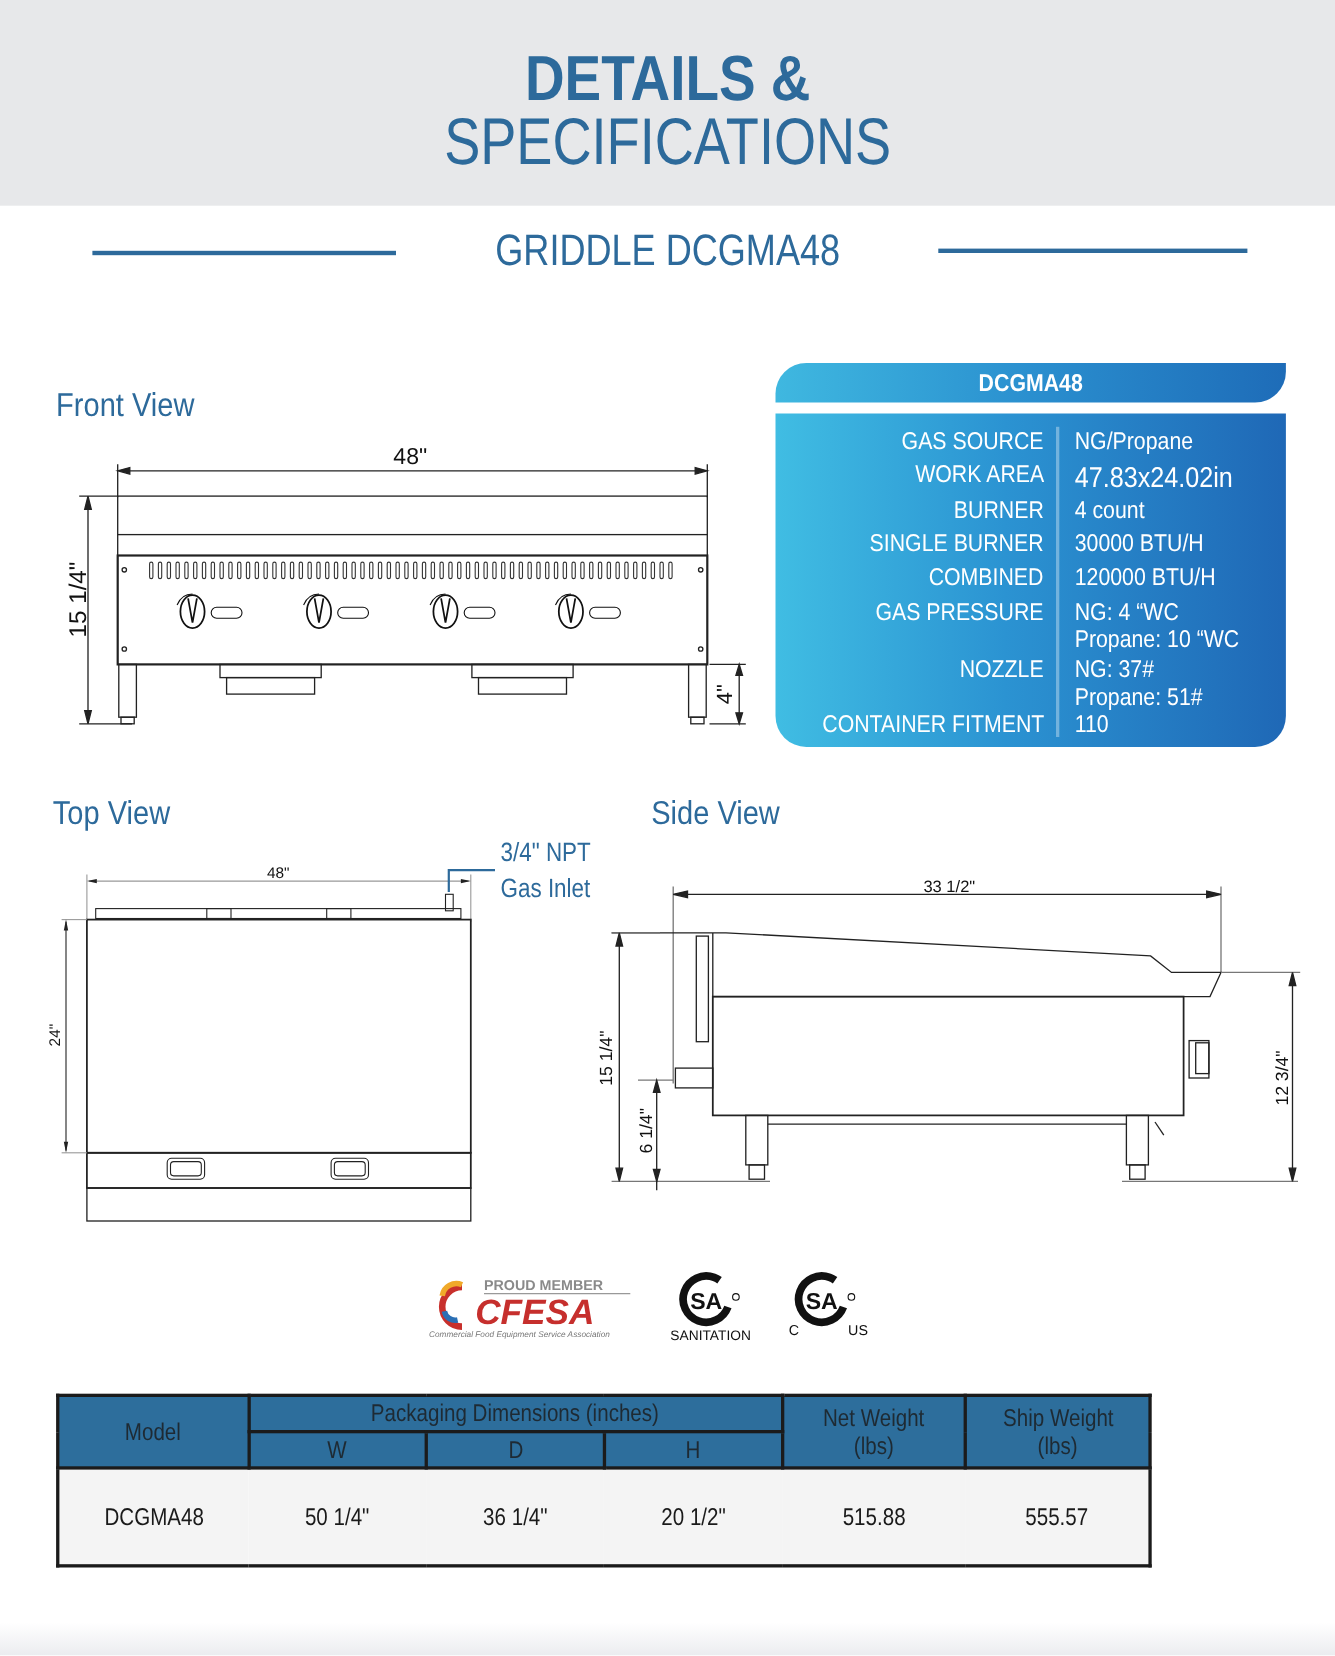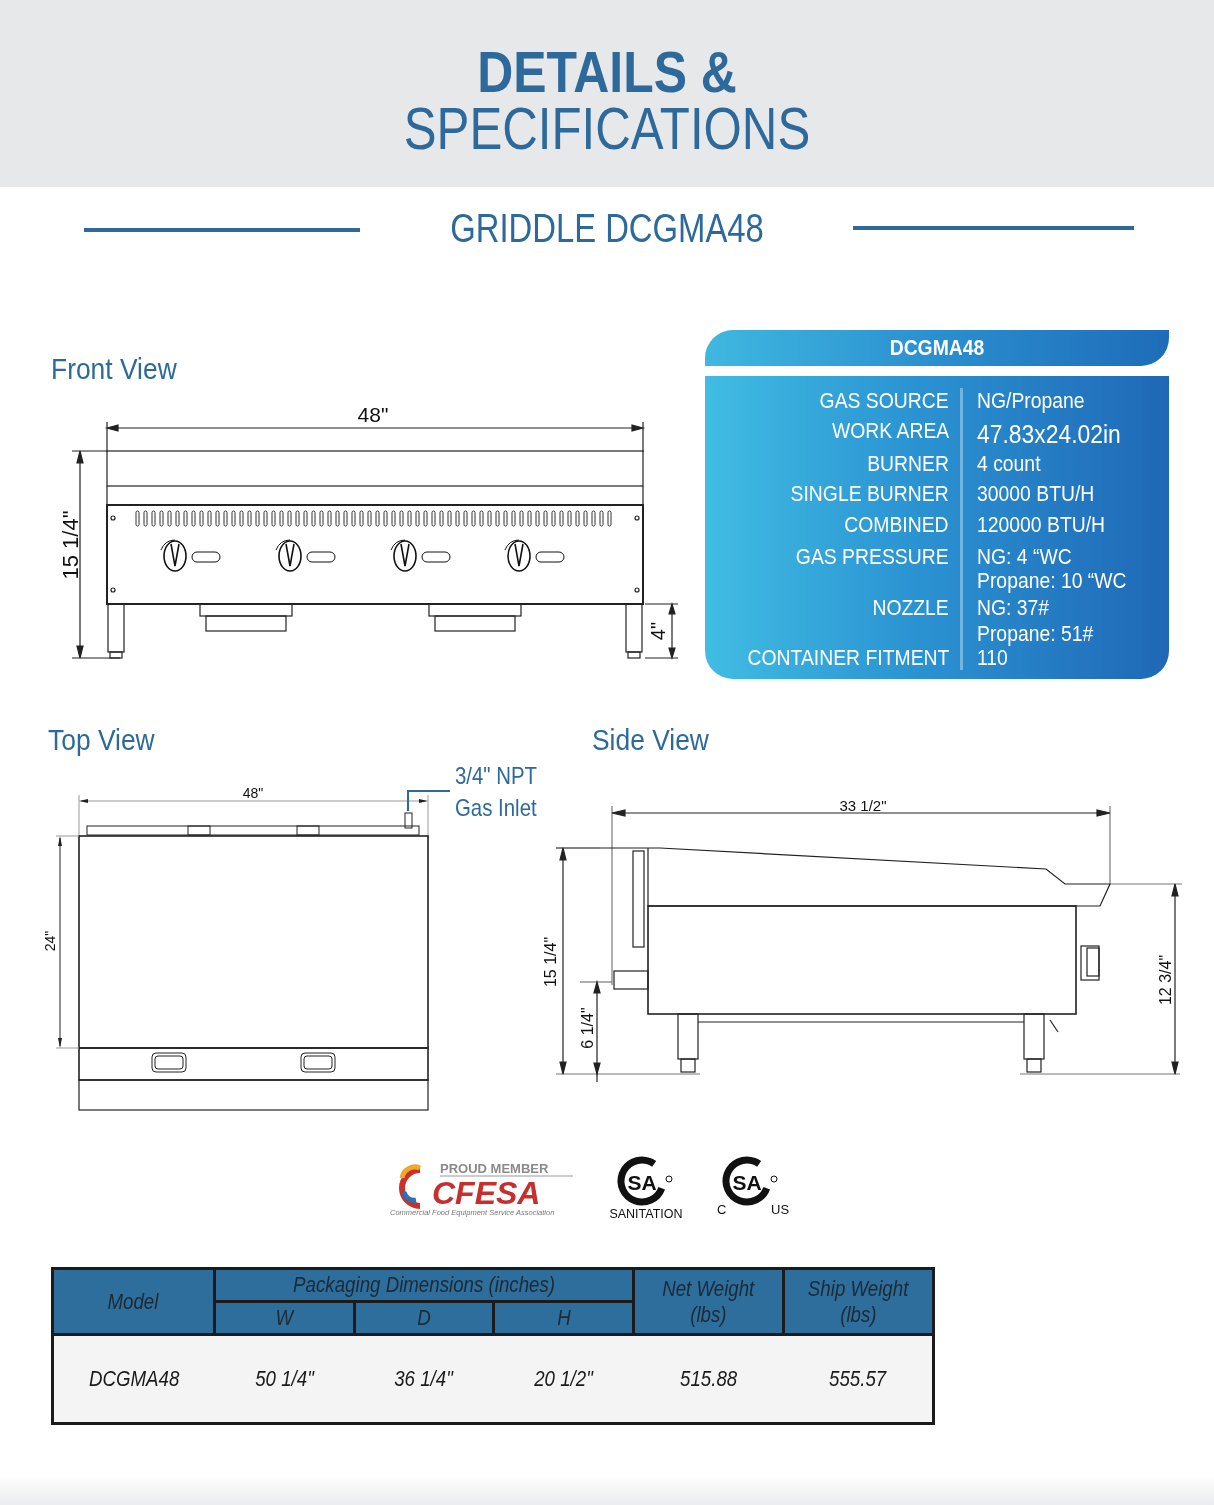--- a/index.html
+++ b/index.html
@@ -33,21 +33,21 @@
   .spec-body { position: absolute; left: 705px; top: 376px; width: 464px; height: 303px;
                background: linear-gradient(90deg, #40bde3 0%, #2b93d2 45%, #1f68b6 100%);
                border-radius: 0 0 28px 28px; }
   .spec-divider { position: absolute; left: 960px; top: 388px; width: 3px; height: 282px; background: rgba(255,255,255,0.35); }
   .spec-row { position: absolute; left: 705px; width: 464px; color: #fff; font-size: 22px; }
   .spec-label { position: absolute; right: 220px; white-space: nowrap; transform: scaleX(0.88); transform-origin: right; }
   .spec-value { position: absolute; left: 272px; white-space: nowrap; transform: scaleX(0.88); transform-origin: left; }
   .spec-value.big { font-size: 26px; }
 
   
-  .spec-table { position: absolute; left: 51px; top: 1267px; width: 884px; border-collapse: collapse; border: 3px solid #1b1b1b; font-style: italic; }
+  .spec-table { position: absolute; left: 51px; top: 1267px; width: 996px; border-collapse: collapse; border: 3px solid #1b1b1b; }
   .spec-table th { background: #2d6e9c; color: #1e2a33; font-weight: normal; font-size: 22px; border: 3px solid #1b1b1b; text-align: center; }
   .spec-table th span, .spec-table td span { display: inline-block; transform: scaleX(0.85); }
   .spec-table td { background: #f4f4f4; height: 89px; text-align: center; font-size: 22px; color: #1a1a1a; }
   .bottom-fade { position: absolute; left: 0; top: 1475px; width: 1214px; height: 30px;
                  background: linear-gradient(180deg, #ffffff, #ebecef); }
 </style>
 </head>
 <body>
 
 <div class="header-band"></div>

